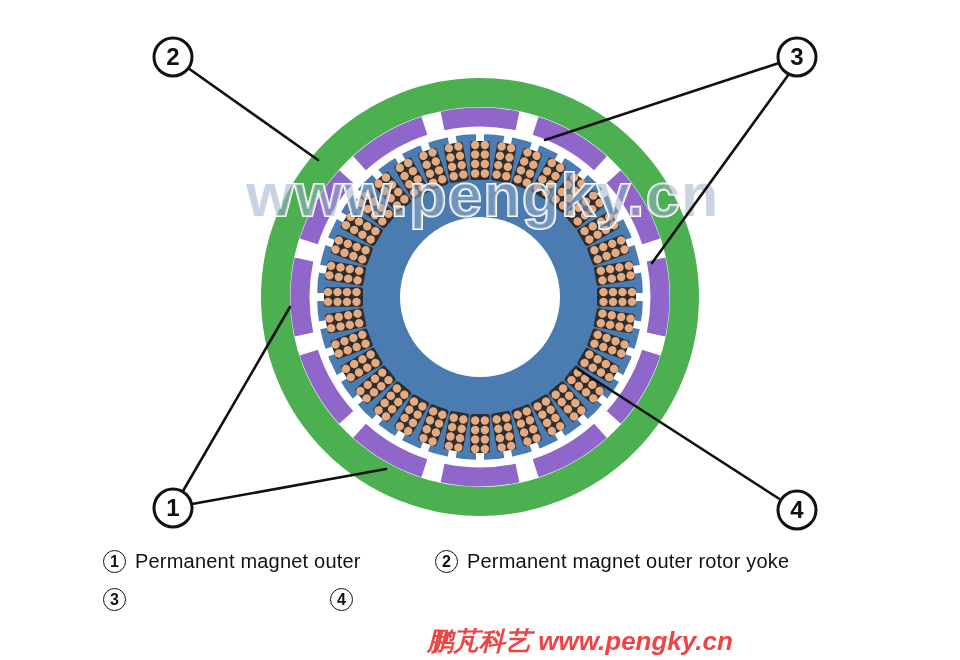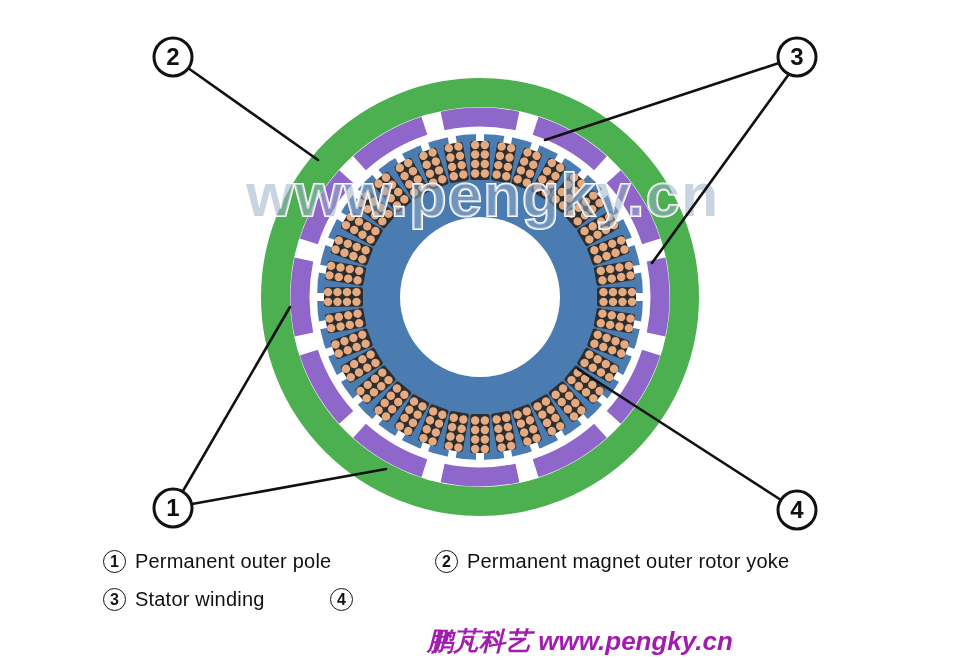--- a/index.html
+++ b/index.html
@@ -497,30 +497,29 @@
       <text x="173" y="57" text-anchor="middle" dy="8" font-size="24" font-weight="bold" font-family="&quot;Liberation Sans&quot;,&quot;DejaVu Sans&quot;,sans-serif" fill="#111111">2</text>
       <circle cx="797" cy="57" r="19" fill="#ffffff" stroke="#111111" stroke-width="3"></circle>
       <text x="797" y="57" text-anchor="middle" dy="8" font-size="24" font-weight="bold" font-family="&quot;Liberation Sans&quot;,&quot;DejaVu Sans&quot;,sans-serif" fill="#111111">3</text>
       <circle cx="797" cy="510" r="19" fill="#ffffff" stroke="#111111" stroke-width="3"></circle>
       <text x="797" y="510" text-anchor="middle" dy="8" font-size="24" font-weight="bold" font-family="&quot;Liberation Sans&quot;,&quot;DejaVu Sans&quot;,sans-serif" fill="#111111">4</text>
     </svg>
 
   <div class="legend">
     <div class="legend-item" id="legend-item-1">
       <span class="lnum">1</span>
-      <span>Permanent outer pole</span>
+      <span>Permanent magnet outer</span>
     </div>
     <div class="legend-item" id="legend-item-2">
       <span class="lnum">2</span>
       <span>Permanent magnet outer rotor yoke</span>
     </div>
     <div class="legend-item" id="legend-item-3">
       <span class="lnum">3</span>
-      <span>Stator winding</span>
     </div>
     <div class="legend-item" id="legend-item-4">
       <span class="lnum">4</span>
     </div>
   </div>
 
-  <div class="footer" id="footer-text" style="color: #a21caf;">鹏芃科艺 www.pengky.cn</div>
+  <div class="footer" id="footer-text" style="color: #ef4444;">鹏芃科艺 www.pengky.cn</div>
 
 </div>
 
 </body></html>

